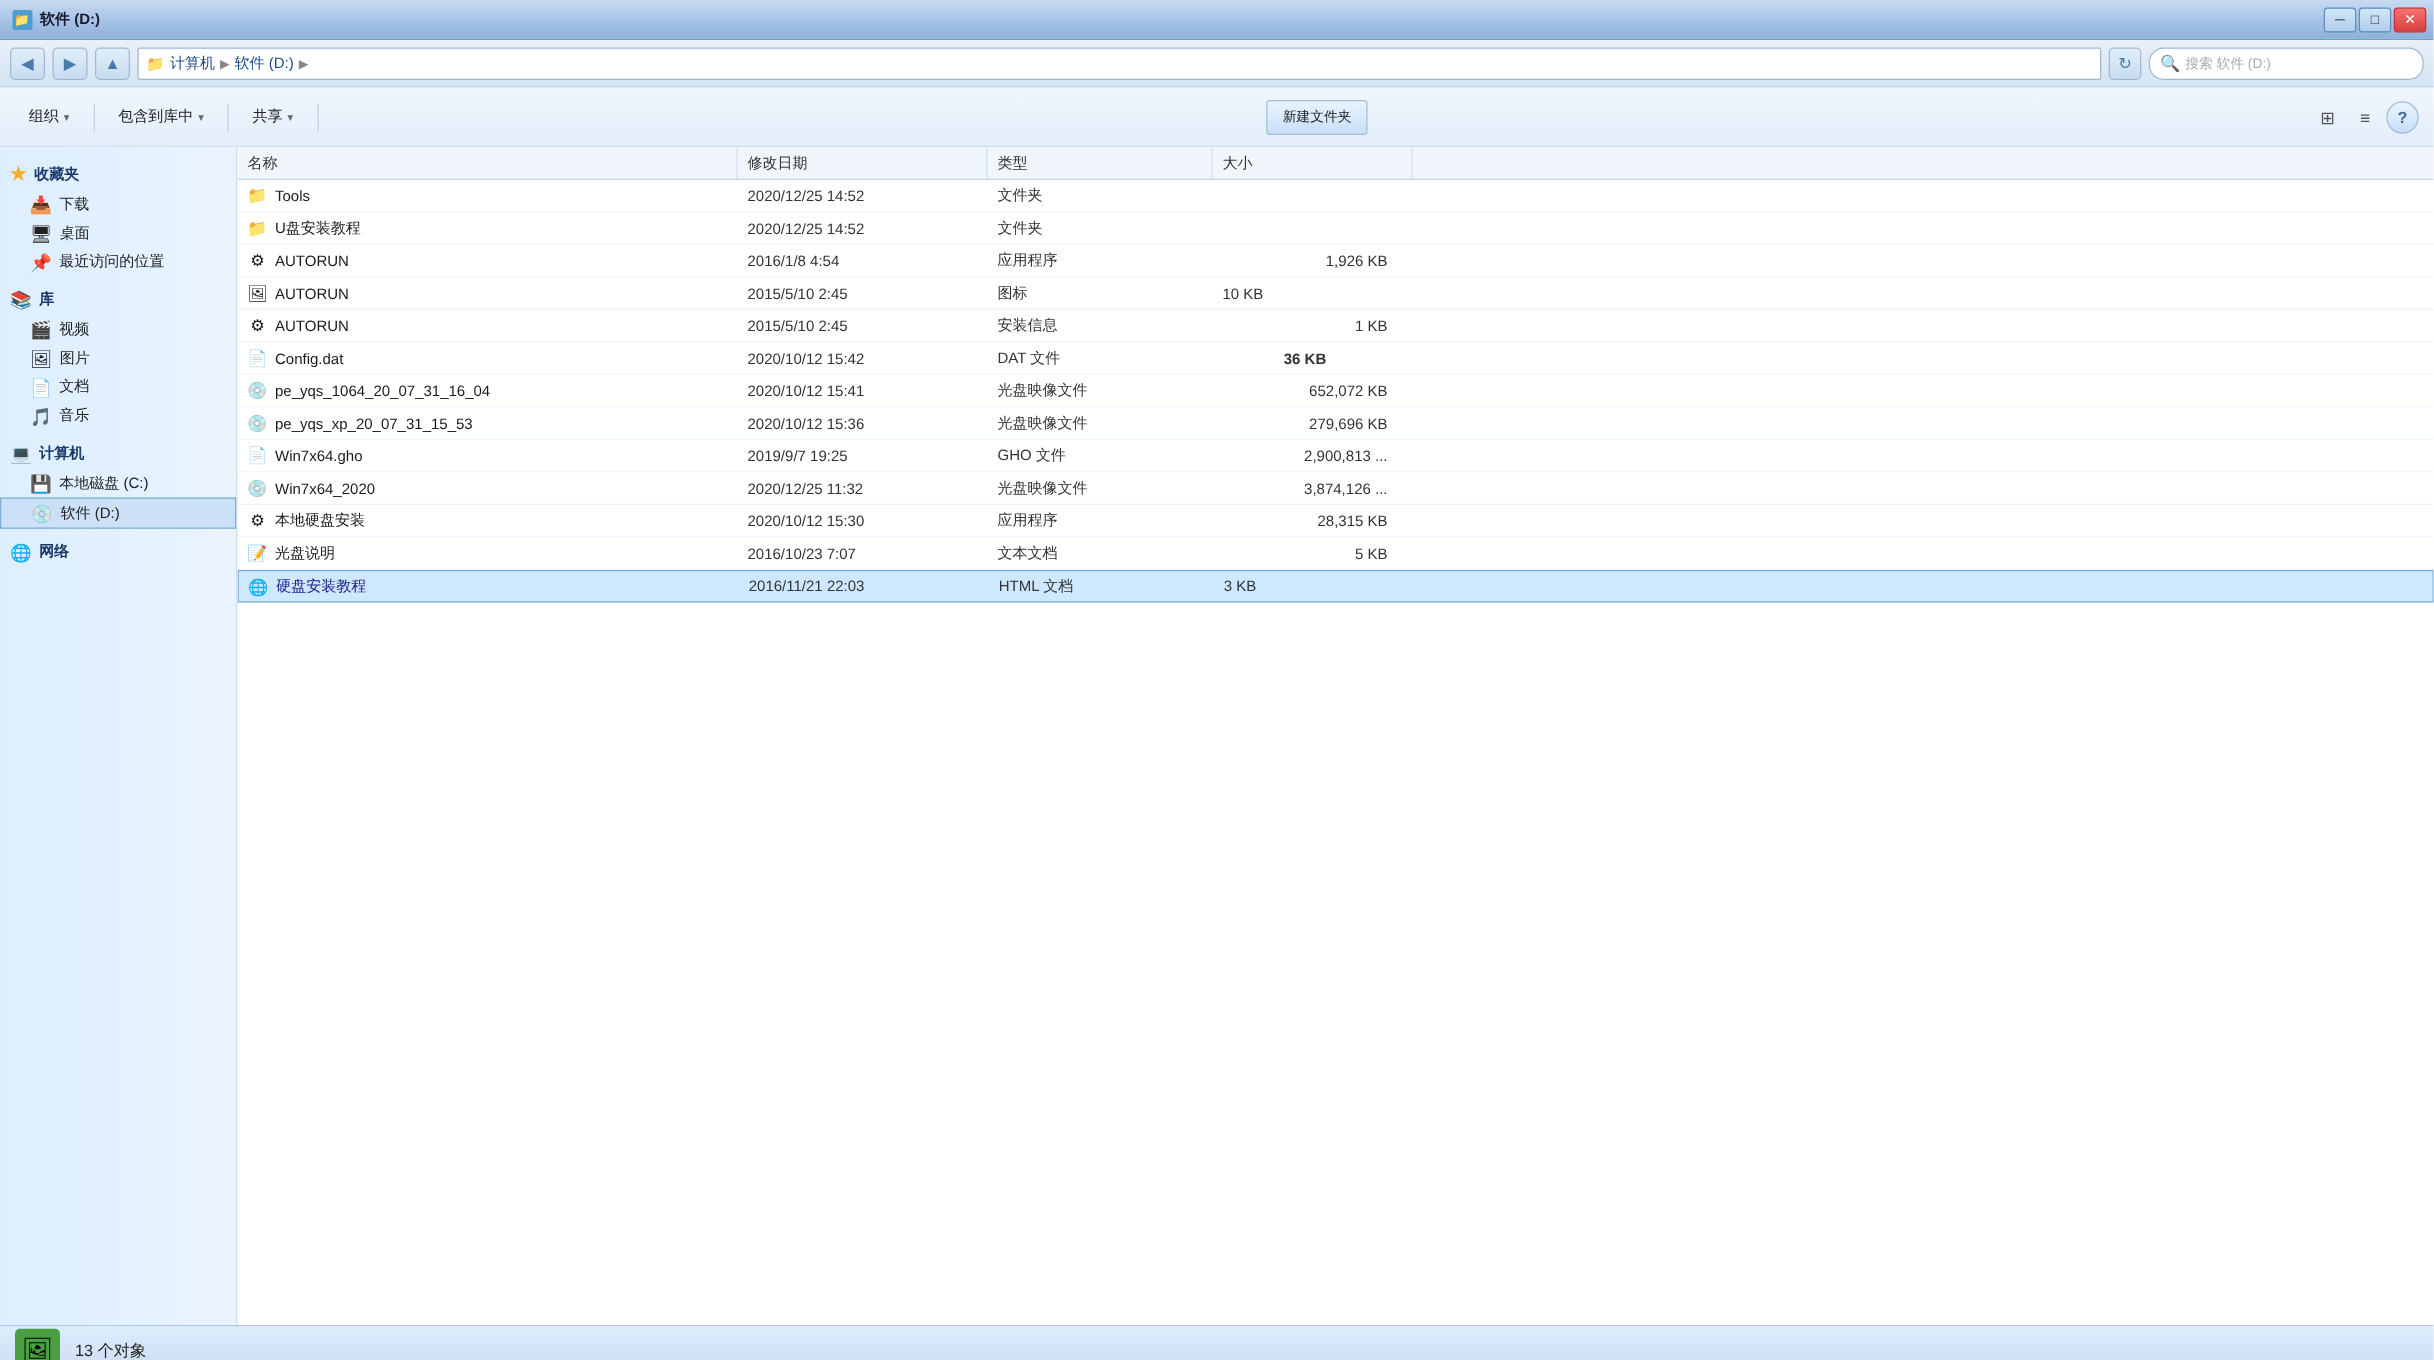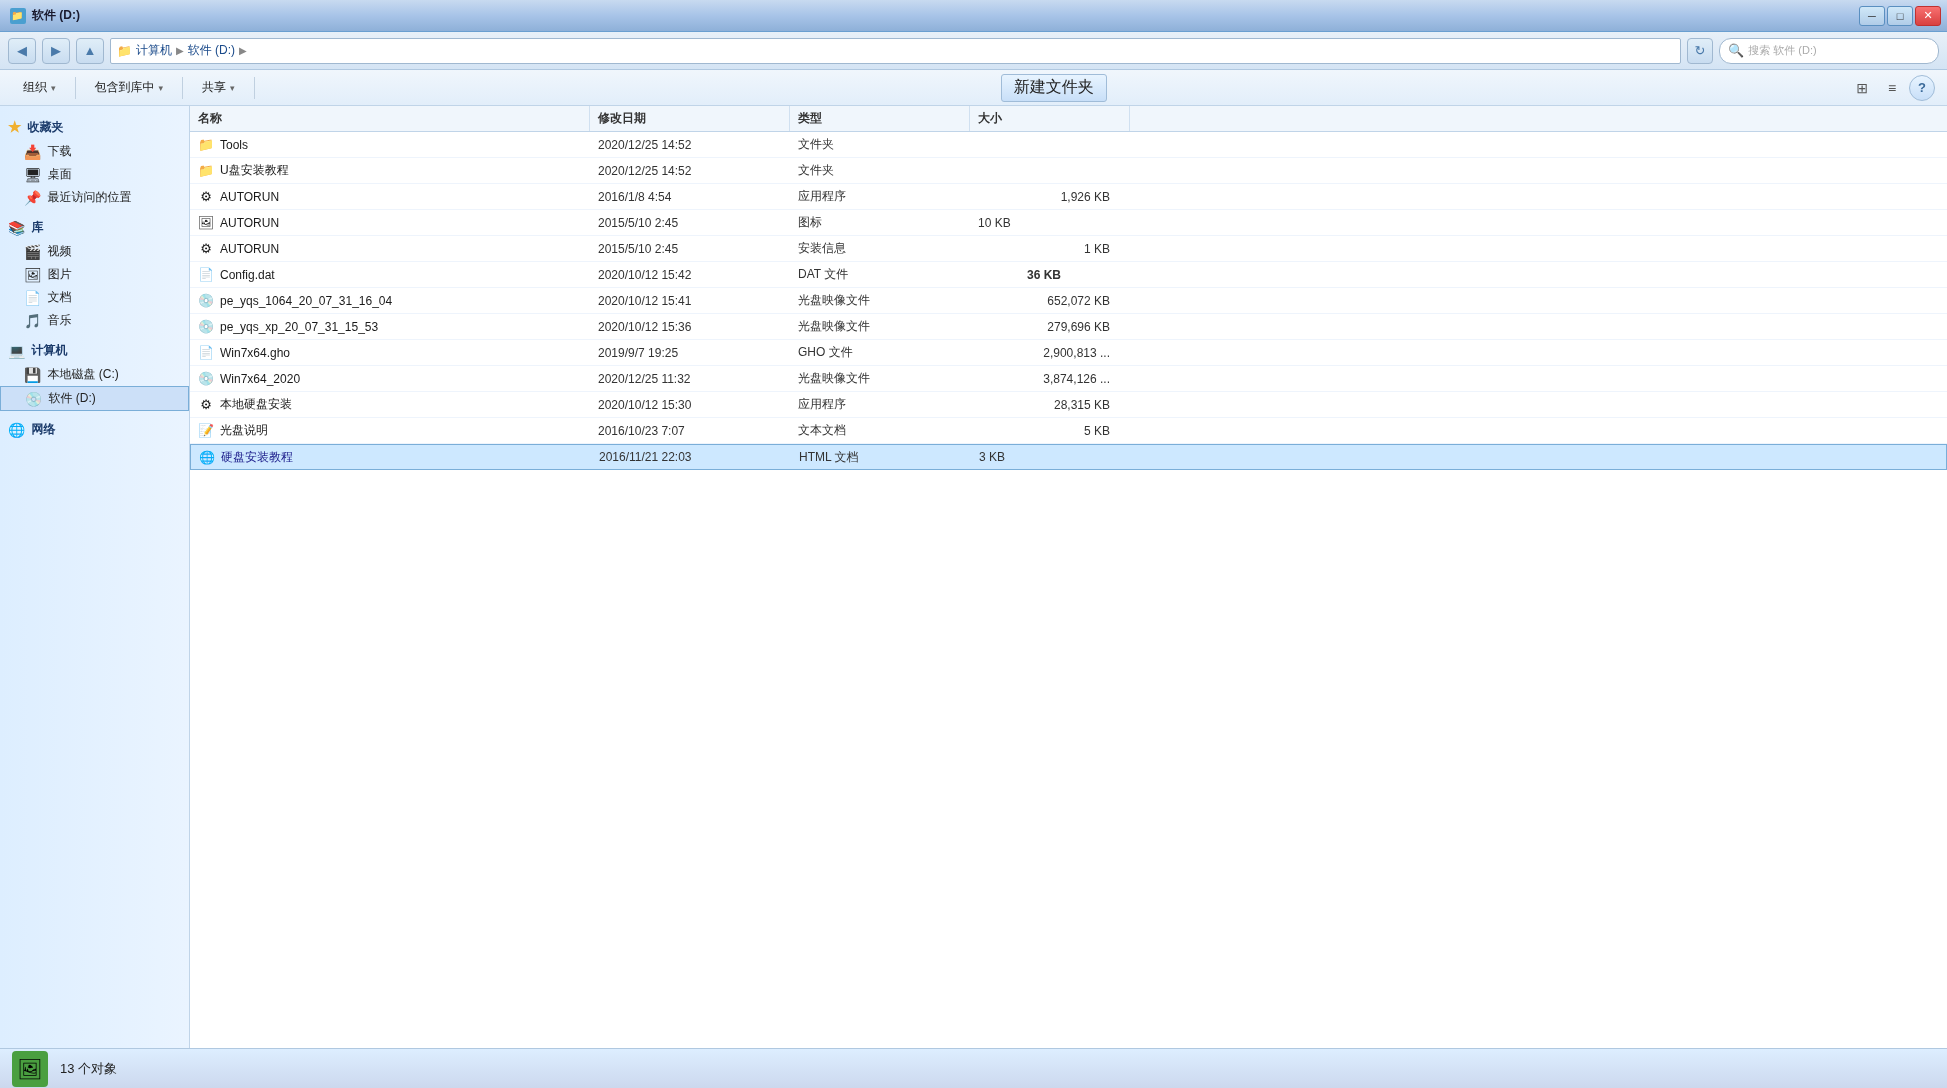--- a/index.html
+++ b/index.html
@@ -109,21 +109,21 @@
       align-items: center;
       padding: 0 8px;
       gap: 4px;
       font-size: 11px;
       color: #999;
     }
     .search-icon { color: #5a8fc0; font-size: 13px; }
 
     
     .toolbar {
-      height: 36px;
+      height: 48px;
       background: linear-gradient(to bottom, #f0f6fc 0%, #e2eefa 100%);
       border-bottom: 1px solid #c0d4e8;
       display: flex;
       align-items: center;
       padding: 0 12px;
       gap: 4px;
     }
     .toolbar-btn {
       height: 28px;
       padding: 0 10px;
@@ -142,21 +142,21 @@
     }
     .toolbar-arrow { font-size: 9px; color: #666; }
     .new-folder-btn {
       margin-left: auto;
       height: 28px;
       padding: 0 12px;
       border: 1px solid #a0bcd8;
       border-radius: 3px;
       background: linear-gradient(to bottom, #e8f4ff, #c8dff8);
       cursor: pointer;
-      font-size: 16px;
+      font-size: 11px;
       color: #222;
     }
     .toolbar-right {
       margin-left: auto;
       display: flex;
       align-items: center;
       gap: 4px;
     }
     .view-btn {
       width: 26px; height: 26px;
@@ -233,21 +233,21 @@
       grid-template-columns: 400px 200px 180px 160px;
       background: #f0f6fc;
       border-bottom: 1px solid #c0d4e8;
       height: 26px;
       align-items: center;
     }
     .col-header {
       padding: 0 8px;
       font-size: 12px;
       color: #333;
-      font-weight: bold;
+      font-weight: normal;
       cursor: pointer;
       border-right: 1px solid #d0e0f0;
       height: 100%;
       display: flex; align-items: center;
     }
     .file-row {
       display: grid;
       grid-template-columns: 400px 200px 180px 160px;
       height: 26px;
       align-items: center;

